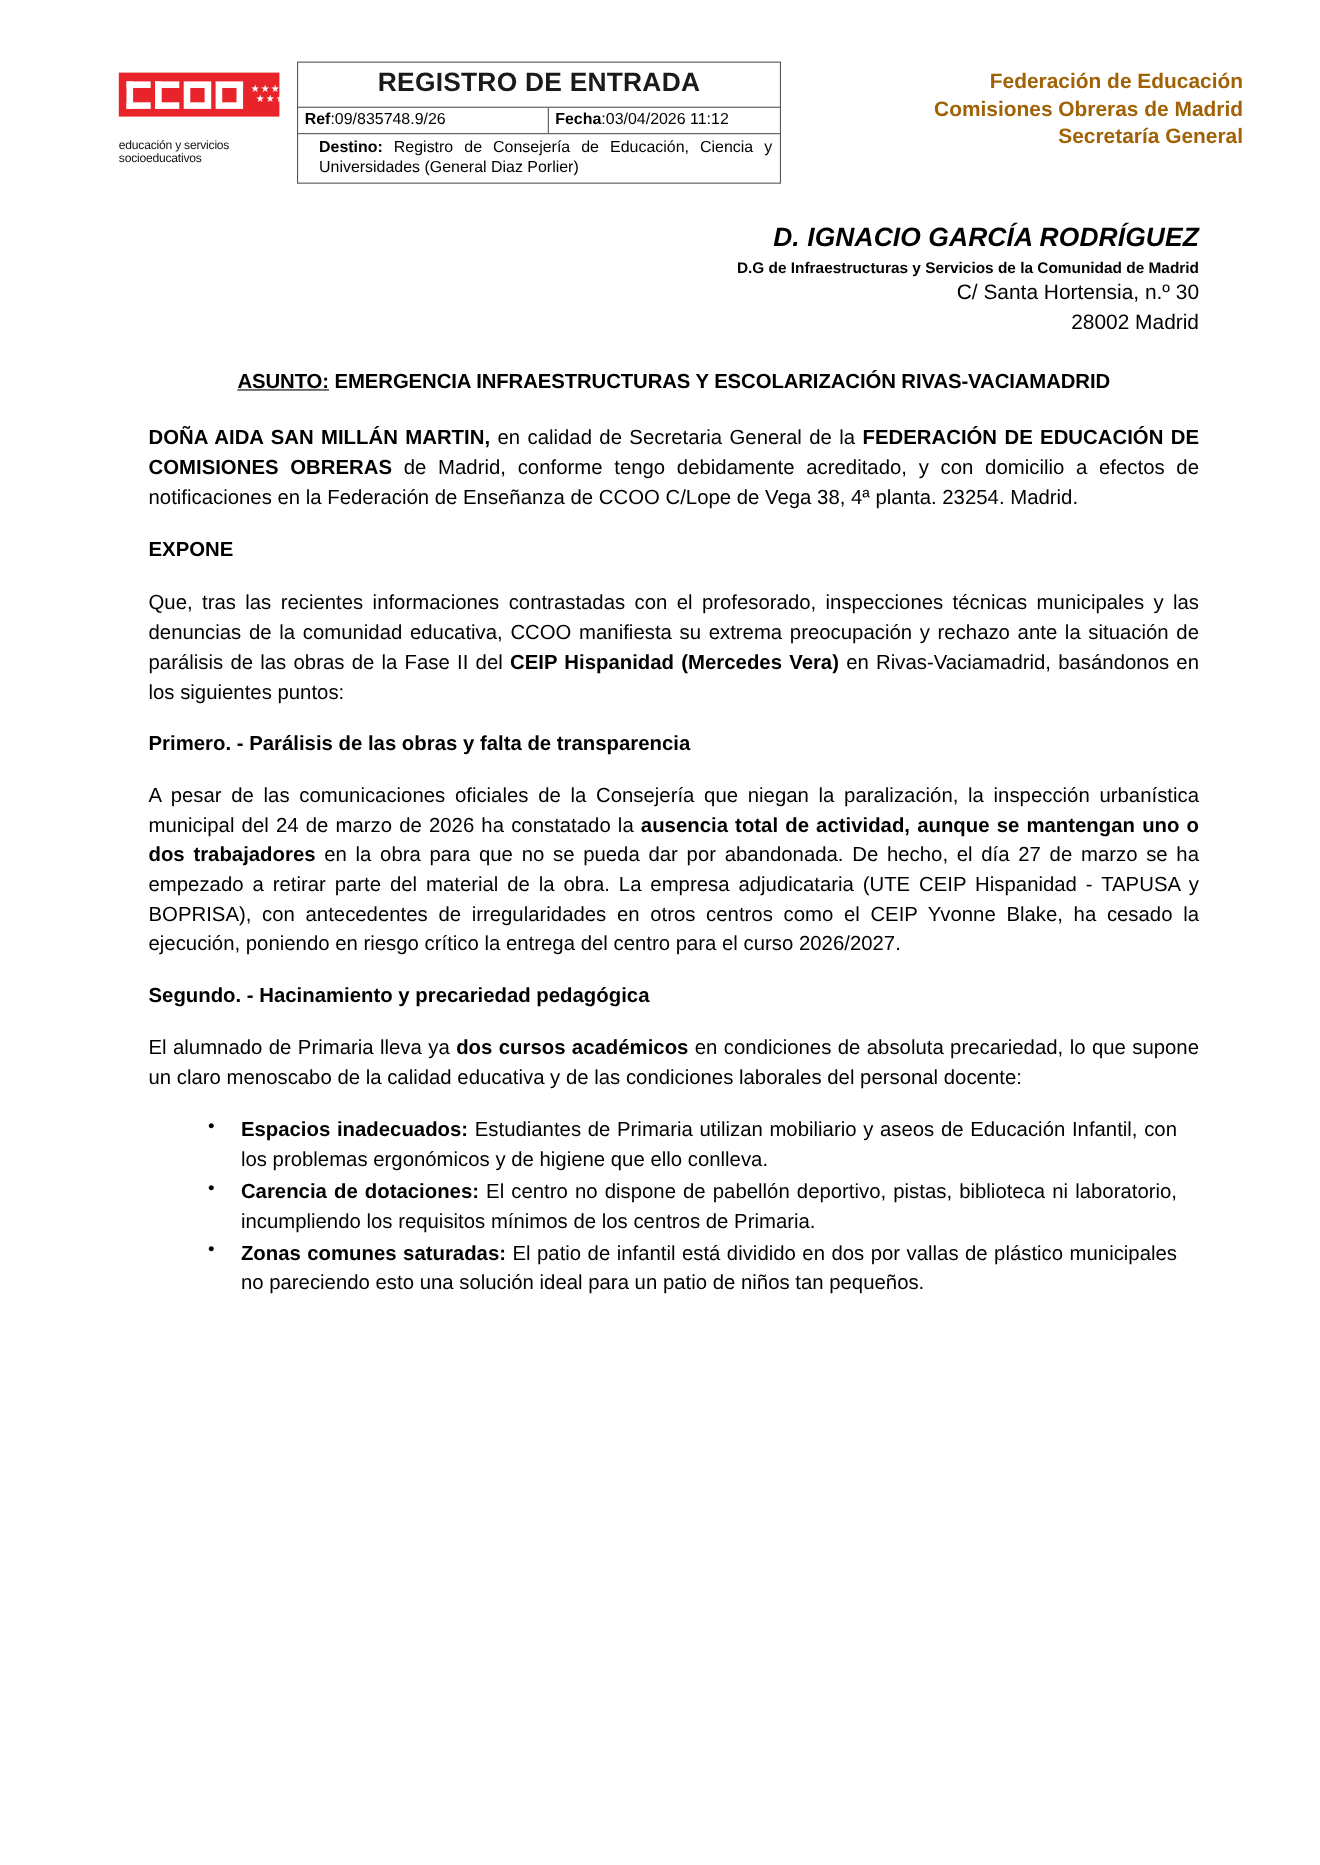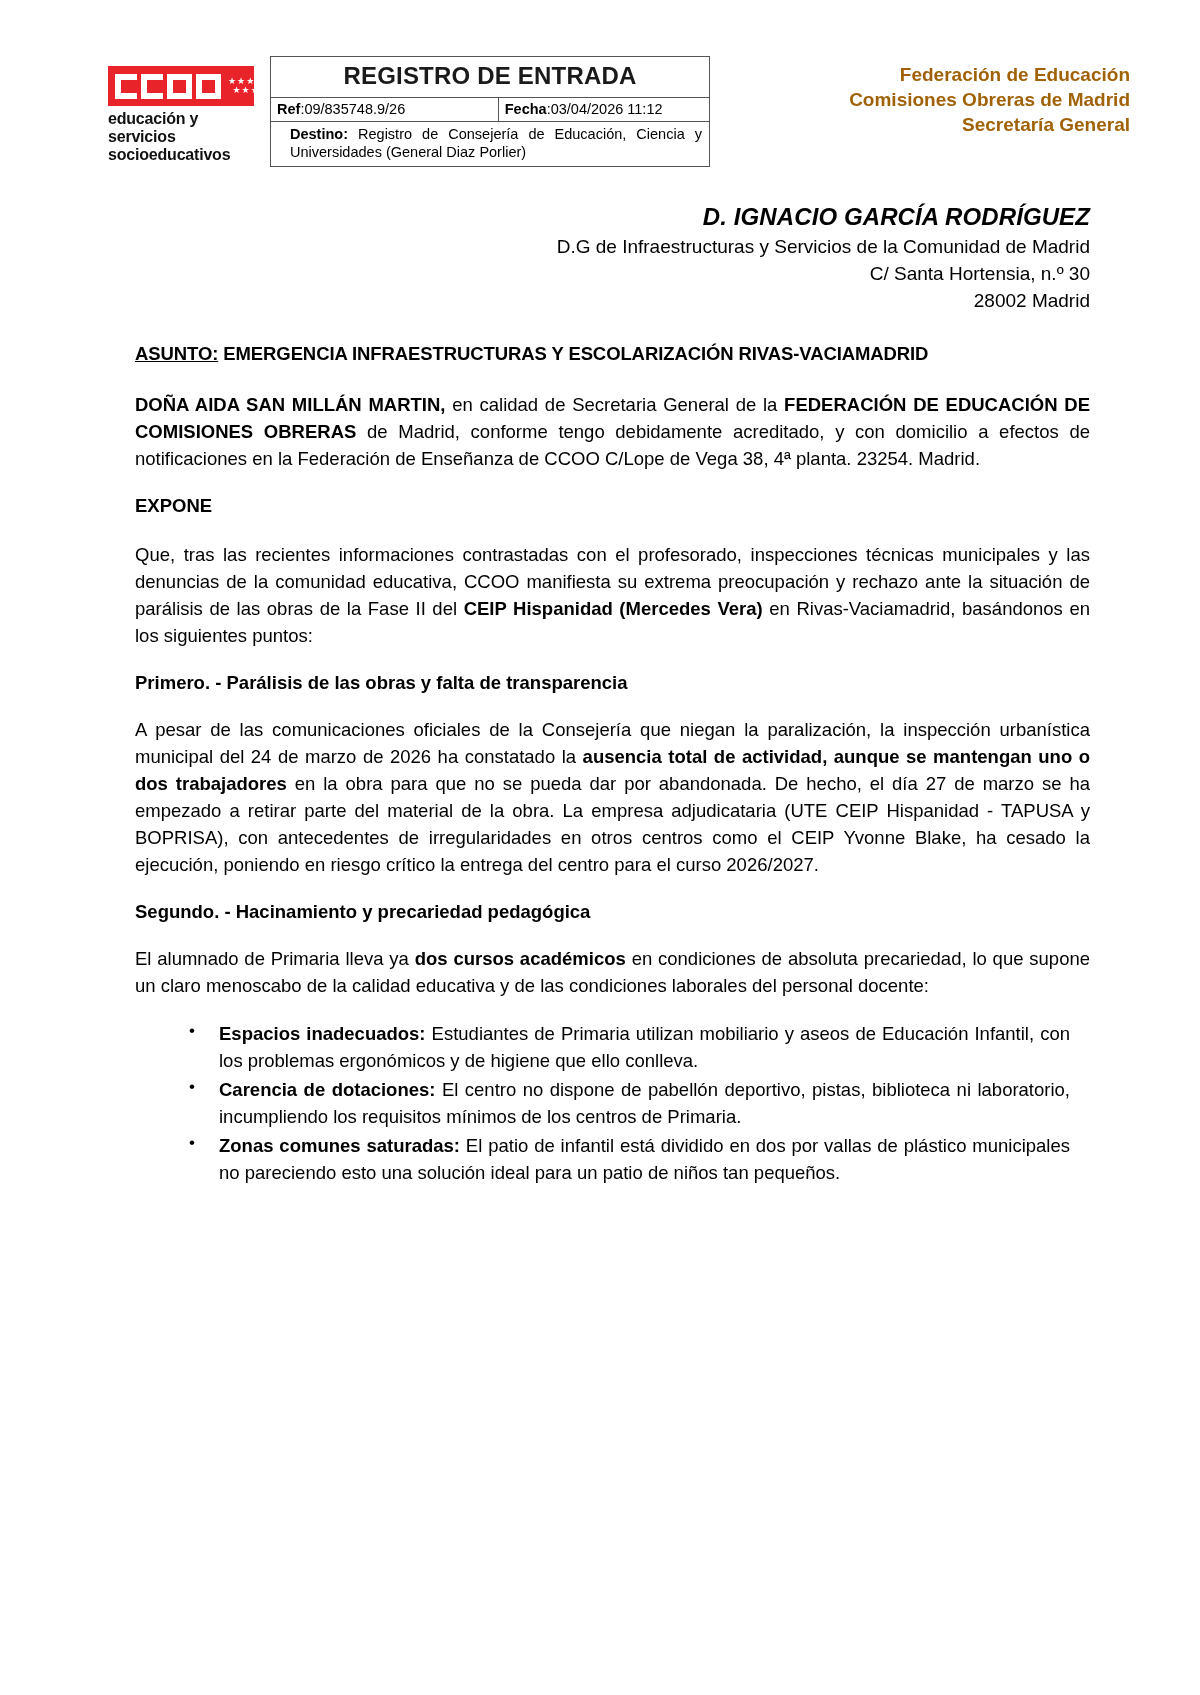--- a/index.html
+++ b/index.html
@@ -73,24 +73,24 @@
     display: flex;
     justify-content: center;
     gap: 1px;
   }
   .star {
     color: #ffffff;
     font-size: 9px;
     line-height: 9px;
   }
   .logo-caption {
-    font-size: 16px;
-    font-weight: bold;
+    font-size: 11px;
+    font-weight: normal;
     line-height: 1.12;
-    margin-top: 4px;
+    margin-top: 20px;
     color: #111;
     letter-spacing: -0.2px;
   }
 
   
   .stamp {
     flex: 0 0 440px;
     margin-left: 14px;
     margin-top: 4px;
     border: 1.5px solid #555;
@@ -149,22 +149,22 @@
     padding: 10px 110px 0 110px;
     line-height: 1.42;
   }
   .recip-name {
     font-size: 24px;
     font-weight: bold;
     letter-spacing: 0.1px;
     font-style: italic;
   }
   .recip-role {
-    font-size: 19px;
-    font-weight: normal;
+    font-size: 14px;
+    font-weight: bold;
   }
   .recip-addr {
     font-size: 19px;
     font-weight: normal;
   }
 
   
   .body-wrap {
     padding: 0 110px 0 135px;
     margin-top: 28px;
@@ -174,20 +174,21 @@
     line-height: 1.46;
     text-align: justify;
     margin: 0 0 23px 0;
   }
   p.tight { margin-bottom: 21px; }
   .asunto {
     font-size: 18.5px;
     font-weight: bold;
     margin: 0 0 26px 0;
     letter-spacing: -0.1px;
+    text-align: center;
   }
   .asunto .u { text-decoration: underline; }
   .expone {
     font-size: 18.5px;
     font-weight: bold;
     margin: 0 0 24px 0;
   }
   .section-head {
     font-size: 18.5px;
     font-weight: bold;

